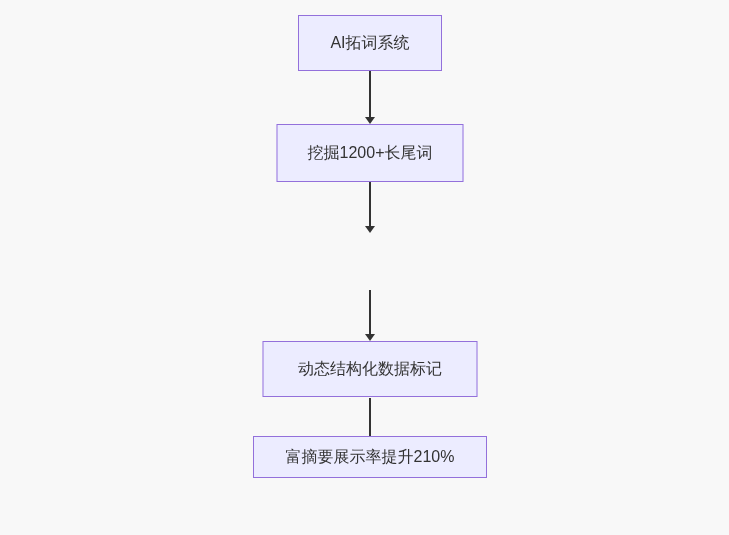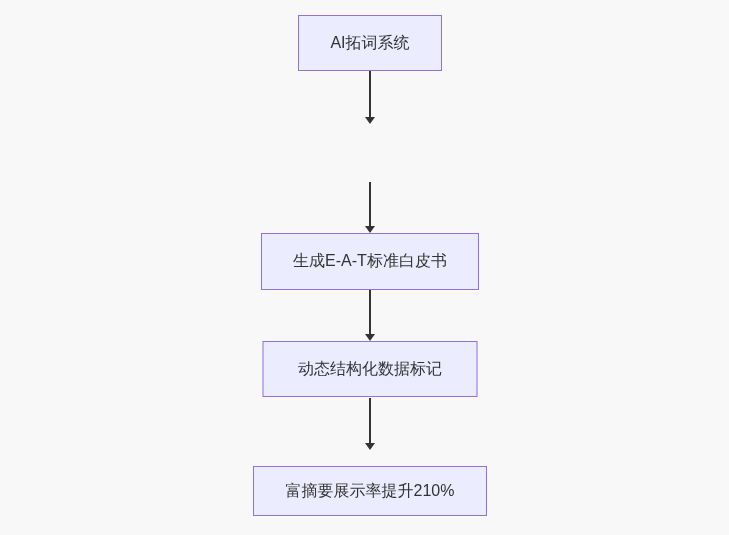--- a/index.html
+++ b/index.html
@@ -33,21 +33,21 @@
     display: flex;
     align-items: center;
     justify-content: center;
     text-align: center;
     white-space: nowrap;
   }
   .node-1 { top: 15px;  width: 144px; height: 56px; }
   .node-2 { top: 124px; width: 187px; height: 58px; }
   .node-3 { top: 233px; width: 218px; height: 57px; }
   .node-4 { top: 341px; width: 215px; height: 56px; }
-  .node-5 { top: 466px; width: 234px; height: 50px; }
+  .node-5 { top: 436px; width: 234px; height: 42px; }
 
   .edge {
     position: absolute;
     left: 369px;
     width: 2px;
     background: var(--arrow-color);
   }
   .edge-1 { top: 71px;  height: 46px; }
   .edge-2 { top: 182px; height: 44px; }
   .edge-3 { top: 290px; height: 44px; }
@@ -71,28 +71,28 @@
 <div class="diagram">
 
   <div class="node node-1">
     <span>AI拓词系统</span>
   </div>
 
   <div class="edge edge-1">
     <div class="arrowhead"></div>
   </div>
 
+  <div class="node node-2">
+    <span>挖掘1200+长尾词</span>
+  </div>
 
   <div class="edge edge-2">
     <div class="arrowhead"></div>
   </div>
 
-  <div class="node node-3">
-    <span>生成E-A-T标准白皮书</span>
-  </div>
 
   <div class="edge edge-3">
     <div class="arrowhead"></div>
   </div>
 
   <div class="node node-4">
     <span>动态结构化数据标记</span>
   </div>
 
   <div class="edge edge-4">

